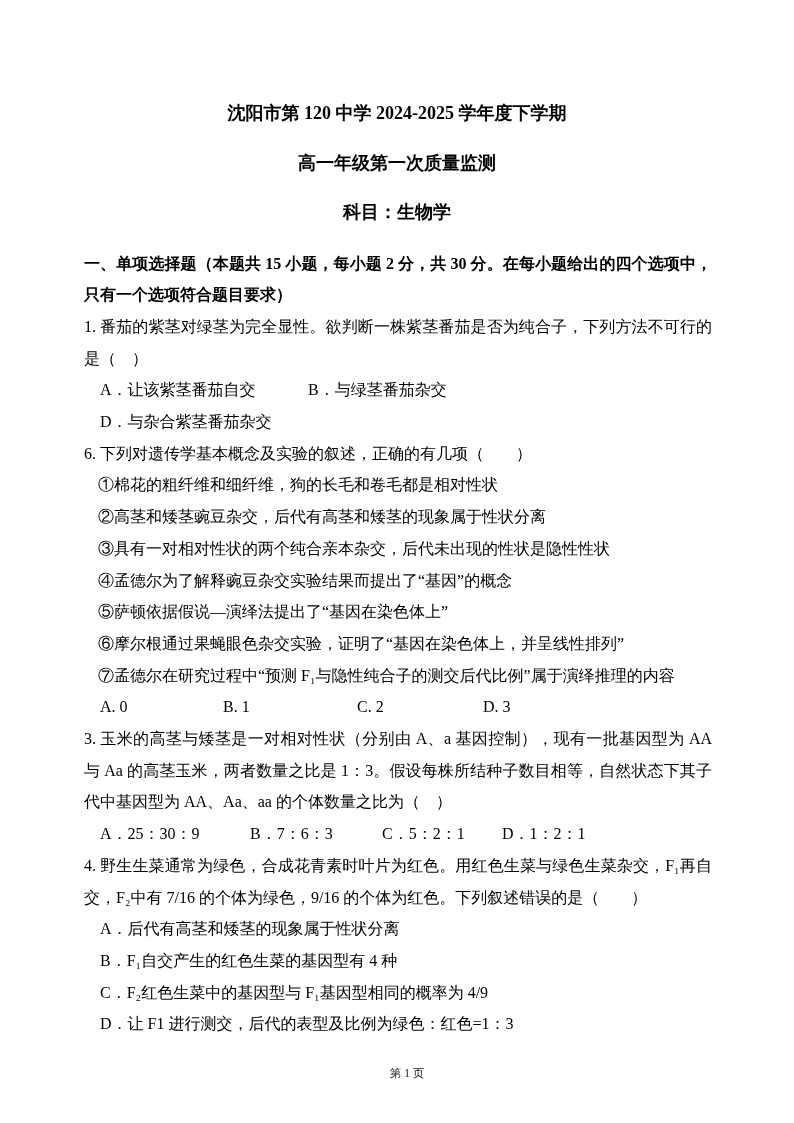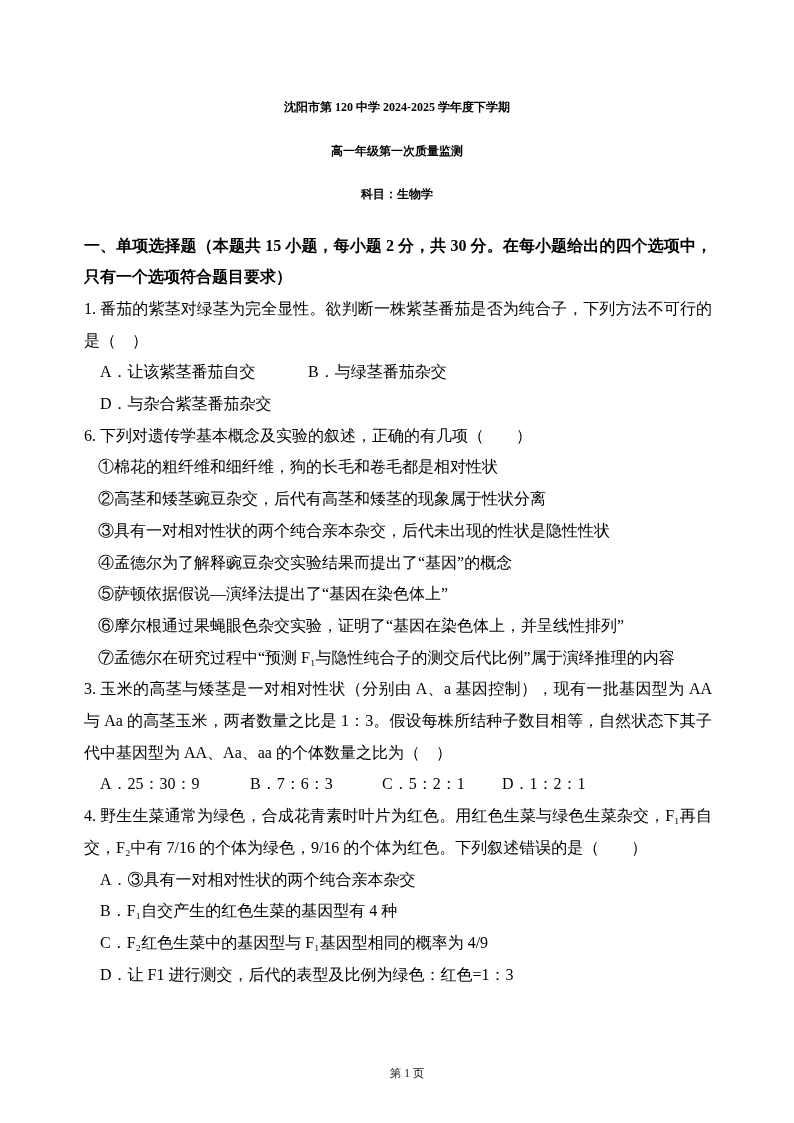--- a/index.html
+++ b/index.html
@@ -12,22 +12,22 @@
     color: #000000;
     overflow: hidden;
     font-family: "Liberation Serif", "DejaVu Serif", serif;
   }
   .titles {
     padding-top: 86px;
     text-align: center;
     font-weight: 700;
   }
   .titles .t-line {
-    margin: 0;
-    font-size: 12px;
+    margin: 6px;
+    font-size: 18px;
     line-height: 43.5px;
     font-weight: 700;
     font-family: "Liberation Serif", "DejaVu Serif", serif;
   }
   .body-block {
     margin: 13px 82px 0 84px;
     font-size: 16px;
     line-height: 31.7px;
     text-align: justify;
   }
@@ -77,32 +77,38 @@
     <p class="stem">6. 下列对遗传学基本概念及实验的叙述，正确的有几项（　　）</p>
     <div class="subs">
       <p>①棉花的粗纤维和细纤维，狗的长毛和卷毛都是相对性状</p>
       <p>②高茎和矮茎豌豆杂交，后代有高茎和矮茎的现象属于性状分离</p>
       <p>③具有一对相对性状的两个纯合亲本杂交，后代未出现的性状是隐性性状</p>
       <p>④孟德尔为了解释豌豆杂交实验结果而提出了“基因”的概念</p>
       <p>⑤萨顿依据假说—演绎法提出了“基因在染色体上”</p>
       <p>⑥摩尔根通过果蝇眼色杂交实验，证明了“基因在染色体上，并呈线性排列”</p>
       <p>⑦孟德尔在研究过程中“预测 F₁与隐性纯合子的测交后代比例”属于演绎推理的内容</p>
     </div>
+    <div class="opts opts-4a">
+      <span>A. 0</span>
+      <span>B. 1</span>
+      <span>C. 2</span>
+      <span>D. 3</span>
+    </div>
 
     <p class="stem">3. 玉米的高茎与矮茎是一对相对性状（分别由 A、a 基因控制），现有一批基因型为 AA 与 Aa 的高茎玉米，两者数量之比是 1：3。假设每株所结种子数目相等，自然状态下其子代中基因型为 AA、Aa、aa 的个体数量之比为（　）</p>
     <div class="opts opts-4b">
       <span>A．25：30：9</span>
       <span>B．7：6：3</span>
       <span>C．5：2：1</span>
       <span>D．1：2：1</span>
     </div>
 
     <p class="stem">4. 野生生菜通常为绿色，合成花青素时叶片为红色。用红色生菜与绿色生菜杂交，F₁再自交，F₂中有 7/16 的个体为绿色，9/16 的个体为红色。下列叙述错误的是（　　）</p>
     <div class="opts opts-1">
-      <div>A．③具有一对相对性状的两个纯合亲本杂交</div>
+      <div>A．后代有高茎和矮茎的现象属于性状分离</div>
       <div>B．F₁自交产生的红色生菜的基因型有 4 种</div>
       <div>C．F₂红色生菜中的基因型与 F₁基因型相同的概率为 4/9</div>
       <div>D．让 F1 进行测交，后代的表型及比例为绿色：红色=1：3</div>
     </div>
 
   </main>
 
   <footer class="page-footer">
     <span>第 1 页</span>
   </footer>

